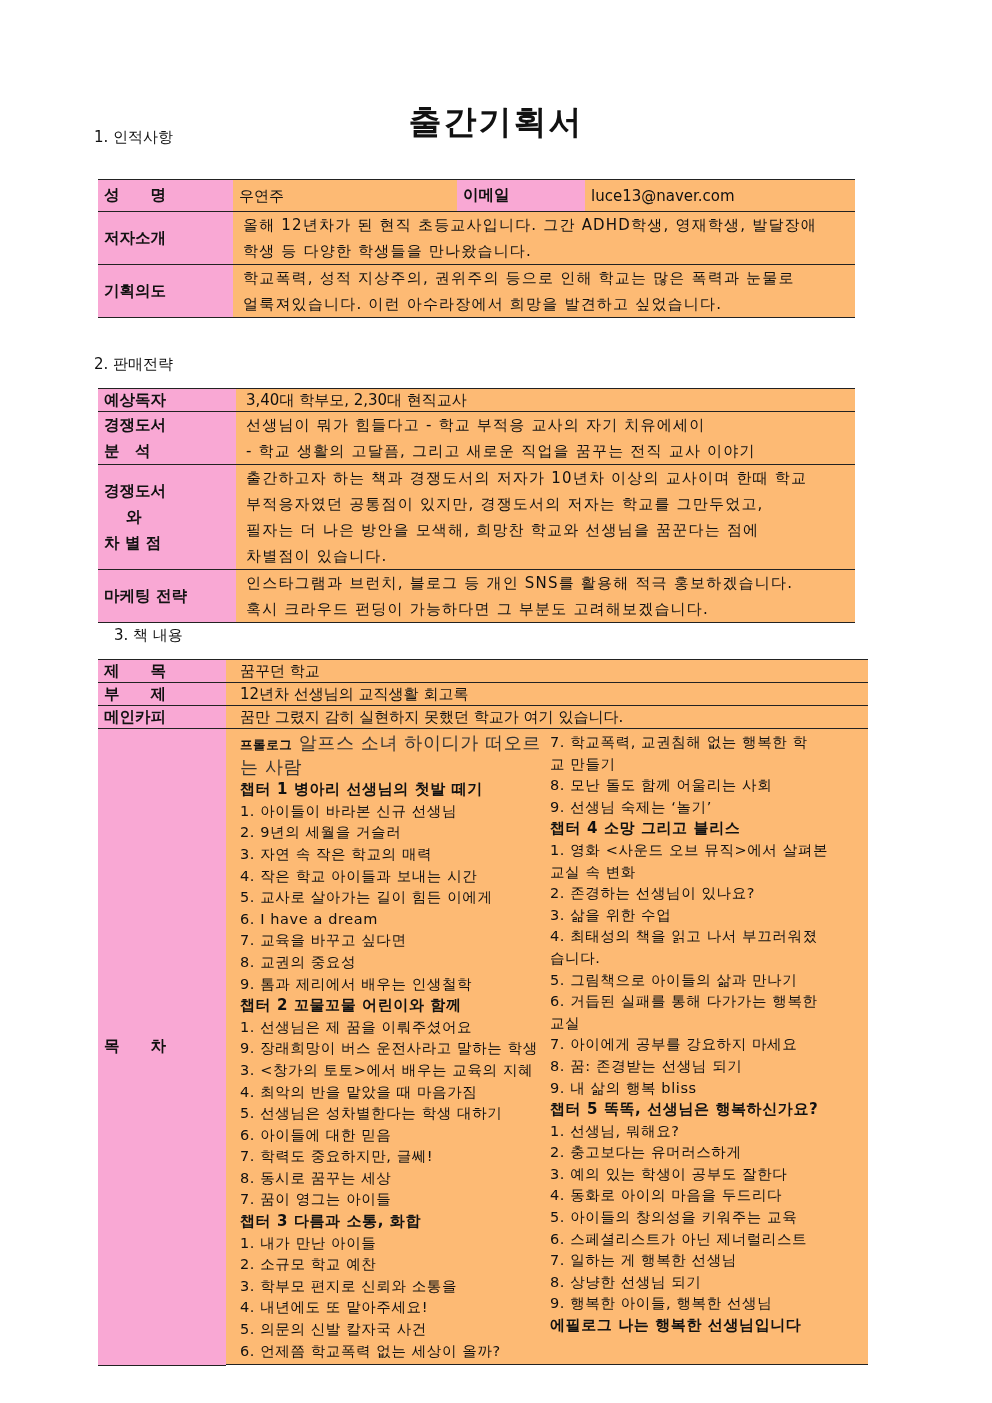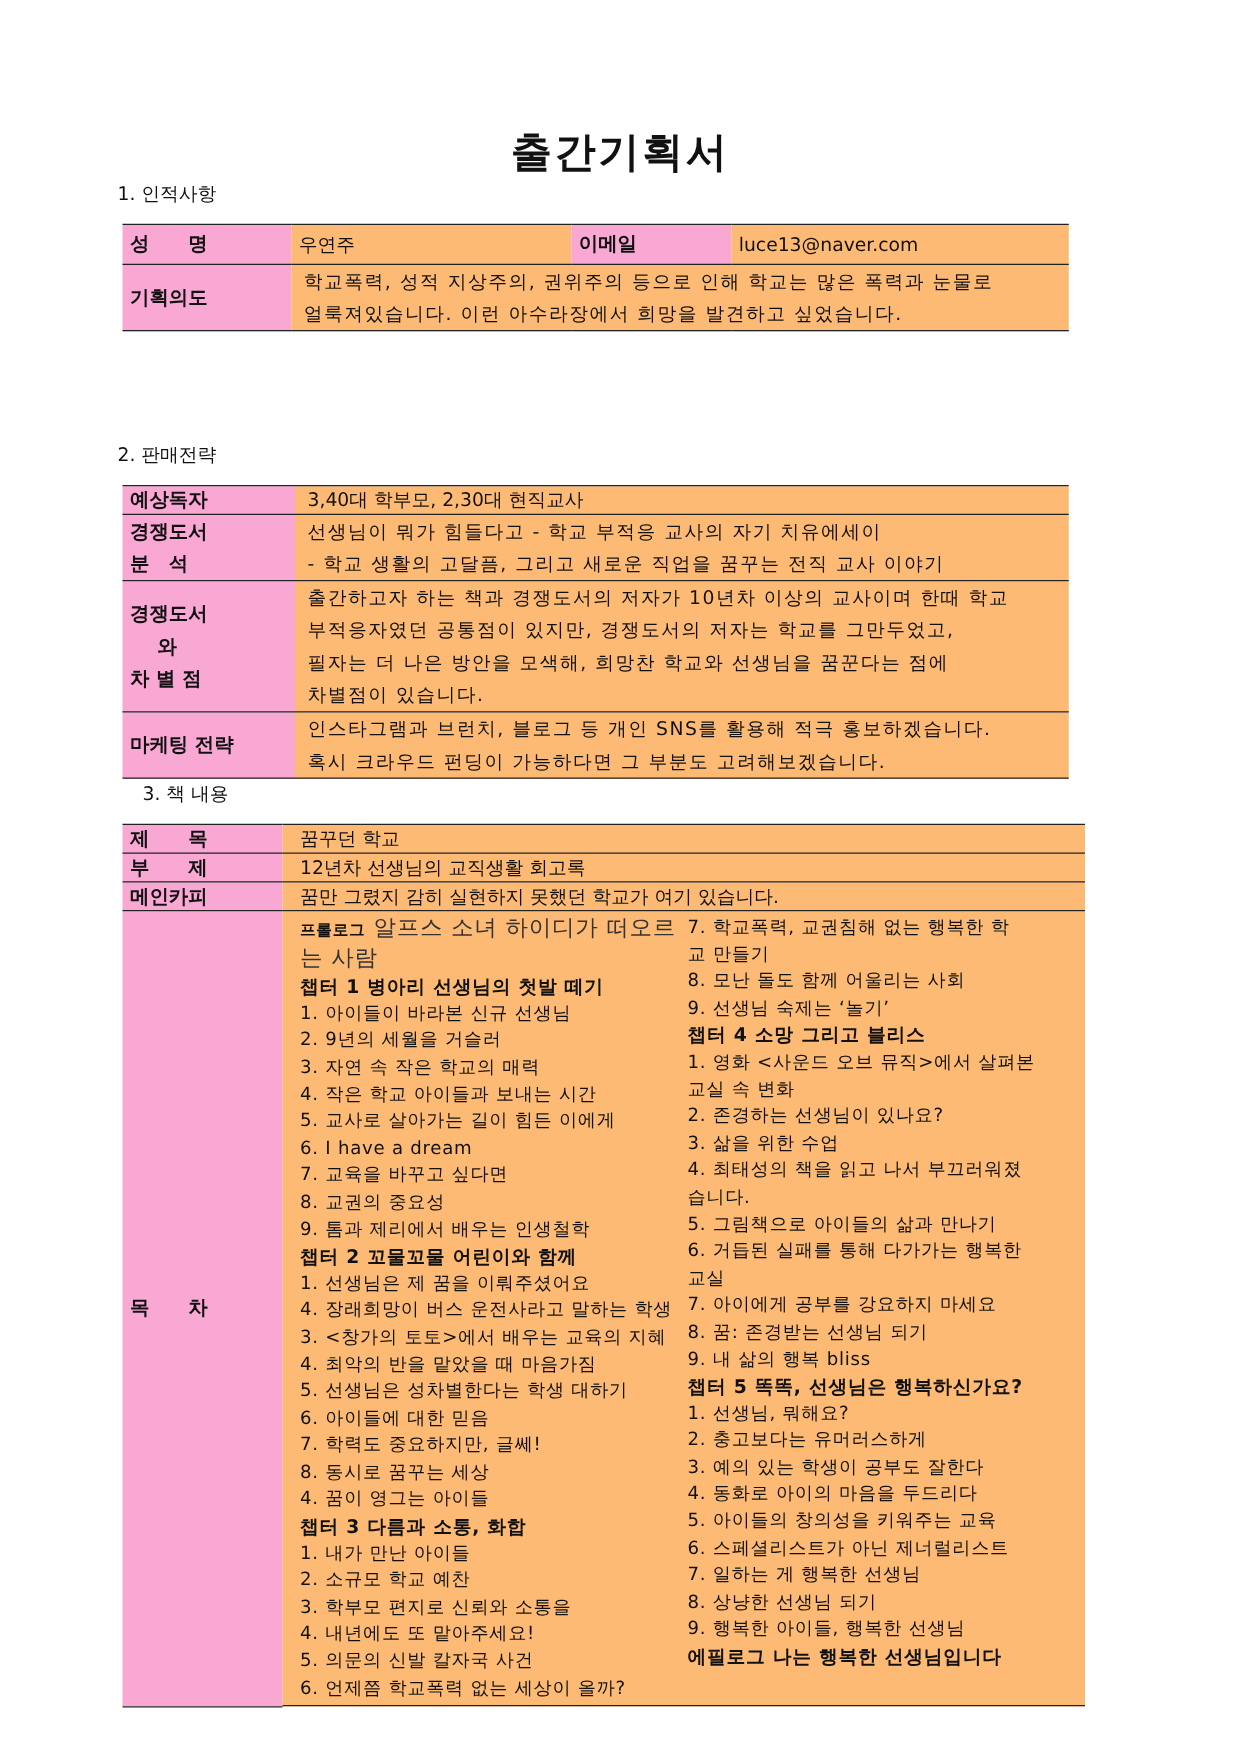--- a/index.html
+++ b/index.html
@@ -16,28 +16,35 @@
     .toc-col { line-height: 21.6px; font-size: 14.5px; letter-spacing: 0.6px; }
     .toc-col .ch { font-weight: bold; font-size: 15px; }
     .prologue-label { font-weight: bold; font-size: 12.5px; }
     .prologue-text { font-size: 18px; color: #333; margin-top: 42px; }
   </style>
 </head>
 <body>
 
 <div class="title">출간기획서</div>
 
-<div class="sec" style="top:146px;">1. 인적사항</div>
+<div class="sec" style="top:128px;">1. 인적사항</div>
 <table class="t" style="top:179px; left:98px; width:757px;">
   <tbody>
       <tr style="height:32px;">
     <td class="lbl" style="width:123px;"><span>성　　명</span></td>
     <td class="val" style="width:212px;">우연주</td>
     <td class="lbl" style="width:116px;">이메일</td>
     <td class="val">luce13@naver.com</td>
+  </tr>
+  <tr style="height:50px;">
+    <td class="lbl">저자소개</td>
+    <td class="val val-multi" colspan="3" style="padding-left:10px;">
+      <div>올해 12년차가 된 현직 초등교사입니다. 그간 ADHD학생, 영재학생, 발달장애</div>
+      <div>학생 등 다양한 학생들을 만나왔습니다.</div>
+    </td>
   </tr>
   <tr style="height:48px;">
     <td class="lbl">기획의도</td>
     <td class="val val-multi" colspan="3" style="padding-left:10px;">
       <div>학교폭력, 성적 지상주의, 권위주의 등으로 인해 학교는 많은 폭력과 눈물로</div>
       <div>얼룩져있습니다. 이런 아수라장에서 희망을 발견하고 싶었습니다.</div>
     </td>
   </tr>
 </tbody>
   </table>
@@ -107,28 +114,28 @@
             <div class="it">2. 9년의 세월을 거슬러</div>
             <div class="it">3. 자연 속 작은 학교의 매력</div>
             <div class="it">4. 작은 학교 아이들과 보내는 시간</div>
             <div class="it">5. 교사로 살아가는 길이 힘든 이에게</div>
             <div class="it">6. I have a dream</div>
             <div class="it">7. 교육을 바꾸고 싶다면</div>
             <div class="it">8. 교권의 중요성</div>
             <div class="it">9. 톰과 제리에서 배우는 인생철학</div>
             <div class="ch">챕터 2 꼬물꼬물 어린이와 함께</div>
             <div class="it">1. 선생님은 제 꿈을 이뤄주셨어요</div>
-            <div class="it">4. 장래희망이 버스 운전사라고 말하는 학생</div>
+            <div class="it">9. 장래희망이 버스 운전사라고 말하는 학생</div>
             <div class="it">3. &lt;창가의 토토&gt;에서 배우는 교육의 지혜</div>
             <div class="it">4. 최악의 반을 맡았을 때 마음가짐</div>
             <div class="it">5. 선생님은 성차별한다는 학생 대하기</div>
             <div class="it">6. 아이들에 대한 믿음</div>
             <div class="it">7. 학력도 중요하지만, 글쎄!</div>
             <div class="it">8. 동시로 꿈꾸는 세상</div>
-            <div class="it">4. 꿈이 영그는 아이들</div>
+            <div class="it">7. 꿈이 영그는 아이들</div>
             <div class="ch">챕터 3 다름과 소통, 화합</div>
             <div class="it">1. 내가 만난 아이들</div>
             <div class="it">2. 소규모 학교 예찬</div>
             <div class="it">3. 학부모 편지로 신뢰와 소통을</div>
             <div class="it">4. 내년에도 또 맡아주세요!</div>
             <div class="it">5. 의문의 신발 칼자국 사건</div>
             <div class="it">6. 언제쯤 학교폭력 없는 세상이 올까?</div>
           </div>
       <div class="toc-col" id="toc-right" style="width:312px; padding:3px 0 2px 0;">
             <div class="it">7. 학교폭력, 교권침해 없는 행복한 학</div>

